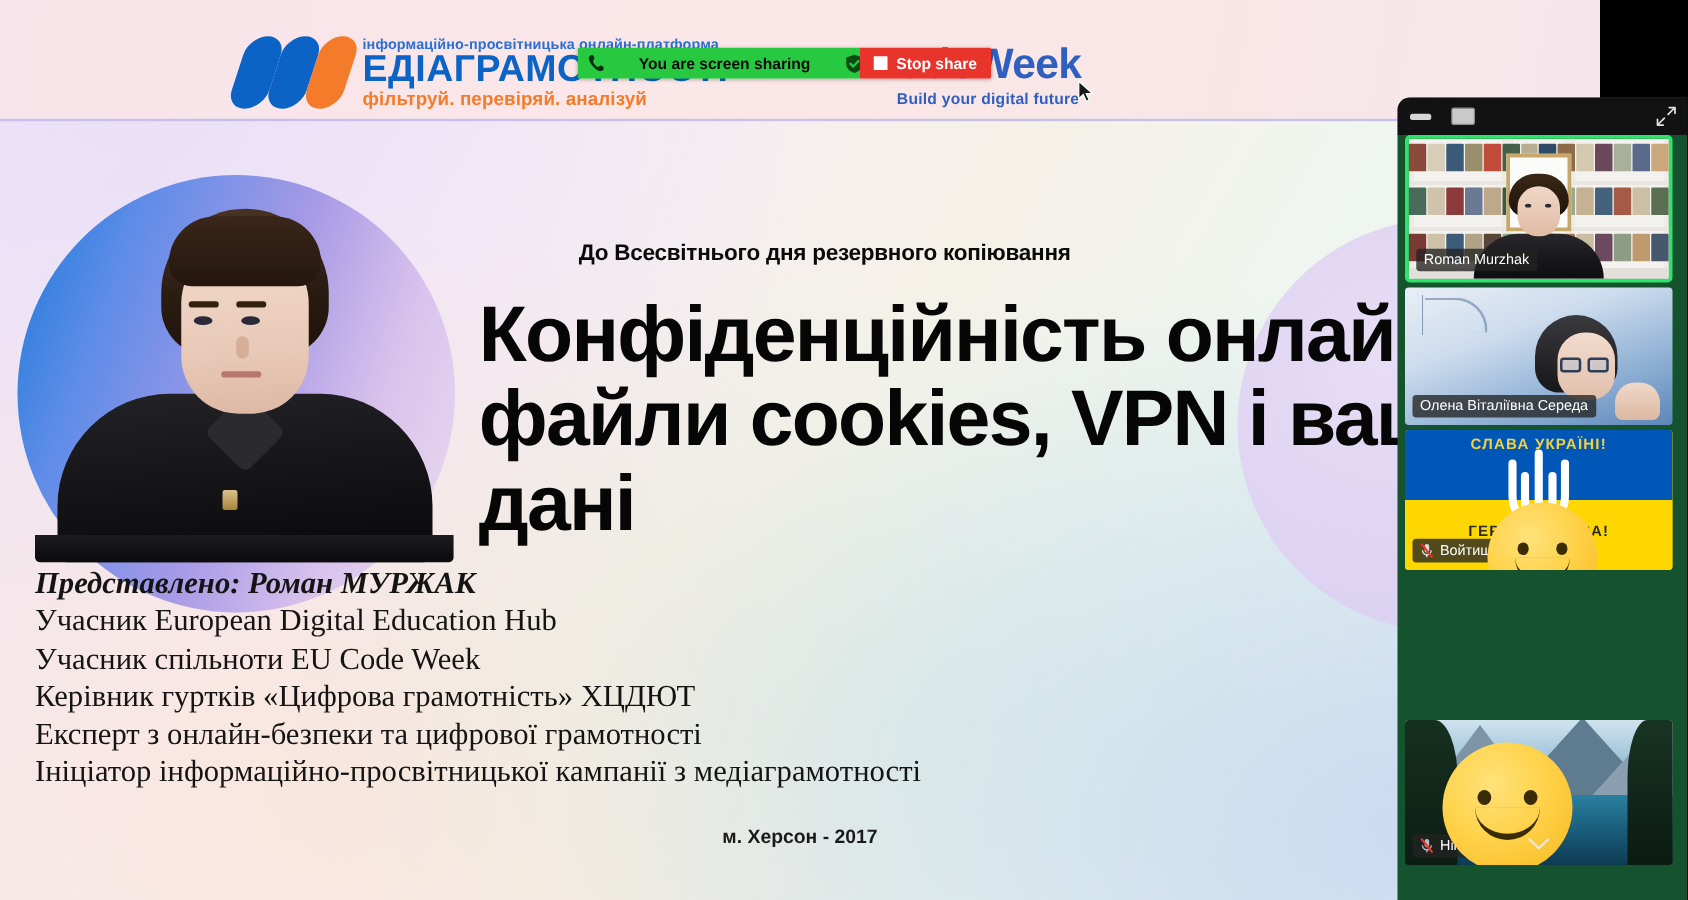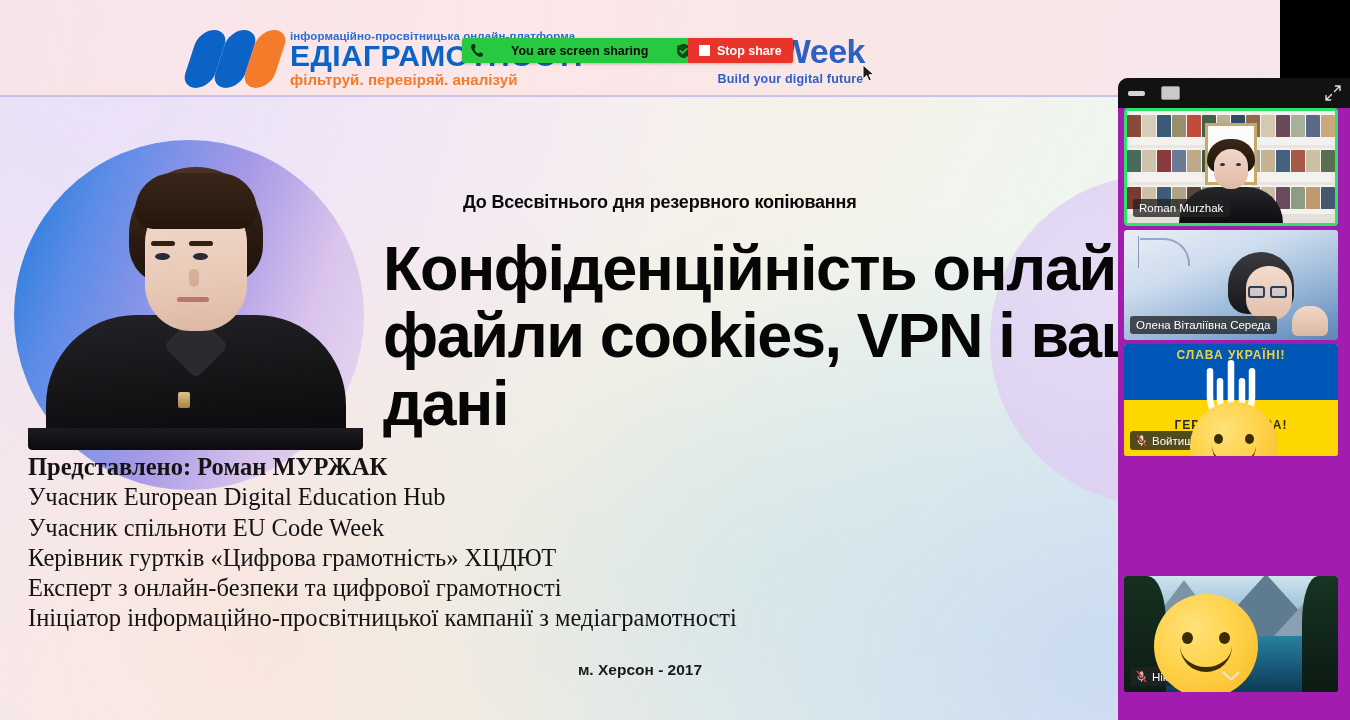--- a/index.html
+++ b/index.html
@@ -36,21 +36,21 @@
     border-radius:50%;
     background:linear-gradient(110deg,#1878d8 0%, #5d8ce8 22%, #a89ae6 52%, #d9c3ec 75%, #ecdcf0 100%);
   }
 
   
   .topbar {
     position:absolute; left:0; top:0; width:1280px; height:97px;
     background:linear-gradient(100deg,#f7e4ea 0%, #fbe7e8 40%, #f9e6e6 70%, #f6e6ec 100%);
     border-bottom:2px solid #c9c2e6;
   }
-  .logo-media { position:absolute; left:190px; top:28px; display:flex; align-items:flex-end; }
+  .logo-media { position:absolute; left:190px; top:28px; display:flex; align-items:center; }
   .logo-mark { position:relative; width:94px; height:58px; }
   .logo-mark .bar {
     position:absolute; width:30px; height:58px; border-radius:15px; background:#0b63c5;
     transform:skewX(-18deg);
   }
   .logo-mark .b1 { left:0px; }
   .logo-mark .b2 { left:30px; }
   .logo-mark .b3 { left:60px; background:#f47b29; }
   .logo-text { margin-left:6px; padding-top:2px; }
   .logo-top {
@@ -150,30 +150,30 @@
   .maintitle {
     position:absolute; left:383px; top:235px; width:790px;
     font-size:63px; font-weight:800; color:#060606; line-height:1.07;
     letter-spacing:-1.4px;
   }
   .credits {
     position:absolute; left:28px; top:452px; width:830px;
     font-family:"Liberation Serif", serif;
     font-size:24.5px; color:#141414; line-height:1.235;
   }
-  .credits .lead { font-weight:700; }
+  .credits .lead { font-weight:700;font-style:italic; }
   .place {
     position:absolute; left:0; top:661px; width:1280px; text-align:center;
     font-size:15.5px; font-weight:700; color:#1a1a1a;
   }
 
   
   .vpanel {
     position:absolute; right:0; top:78px; width:232px; height:642px;
-    background:#a21caf; border-radius:10px 0 0 0; overflow:hidden; z-index:60;
+    background:#14532d; border-radius:10px 0 0 0; overflow:hidden; z-index:60;
   }
   .vtoolbar {
     position:absolute; left:0; top:0; width:232px; height:30px;
     display:flex; align-items:center; padding:0 8px 0 10px; gap:16px;
     background:#121212;
   }
   .vicon { cursor:default; display:flex; align-items:center; justify-content:center; }
   .ic-min { width:17px; height:5px; background:#d6d6d6; border-radius:2px; }
   .ic-single { width:19px; height:14px; background:#c9c9c9; border-radius:2px; border:1px solid #8d8d8d; }
   .ic-split { width:19px; height:15px; display:flex; flex-direction:column; gap:2.5px; }

